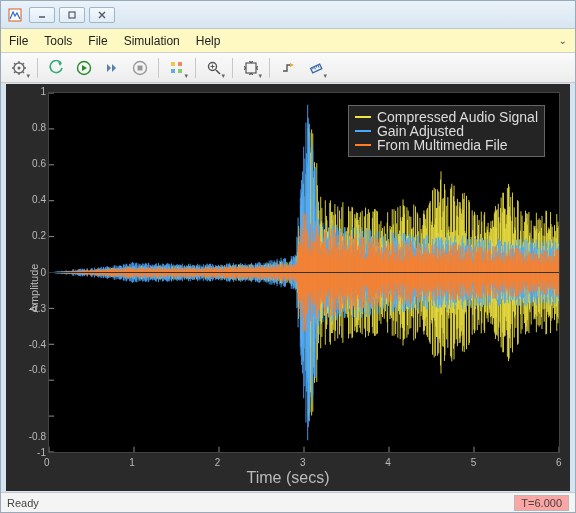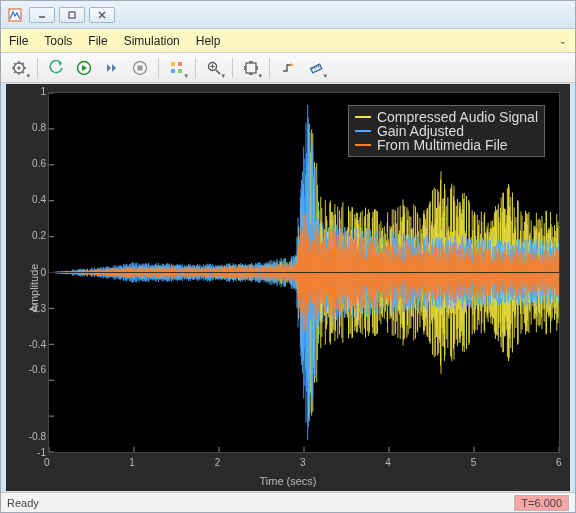--- a/index.html
+++ b/index.html
@@ -91,21 +91,21 @@
     left: 4px; top: 50%;
     transform: translateY(-50%) rotate(-90deg);
     transform-origin: center;
     color: #bbb; font-size: 11px;
     white-space: nowrap;
   }
   .xlabel {
     position: absolute;
     left: 0; right: 0; bottom: 4px;
     text-align: center;
-    color: #bbb; font-size: 11px;
+    color: #bbb; font-size: 16px;
   }
   .ytick, .xtick {
     position: absolute;
     color: #bbb; font-size: 10px;
   }
   .legend {
     position: absolute;
     right: 14px; top: 12px;
     background: rgba(42,42,42,0.85);
     border: 1px solid #666;

